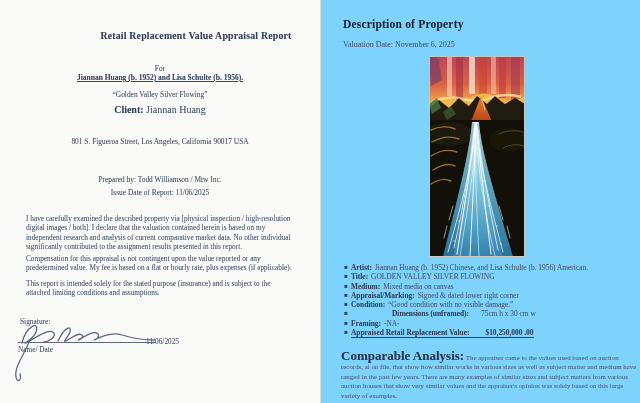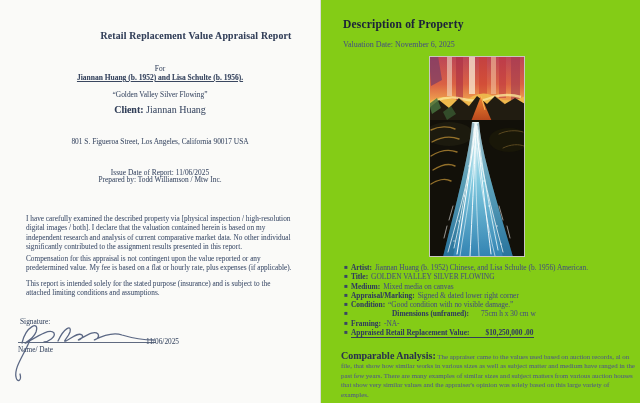--- a/index.html
+++ b/index.html
@@ -3,34 +3,34 @@
 <meta charset="utf-8">
 <style>
   html,body{margin:0;padding:0;}
   body{
     width:640px;height:403px;overflow:hidden;position:relative;
     background:#f2f2f0;
     font-family:"Liberation Serif","DejaVu Serif",serif;
   }
   .page{position:absolute;top:0;height:403px;width:320px;}
   .page-left{left:0;background:#fafaf8;}
-  .page-right{left:320px;background:#84cc16;border-left:1px solid #dcdcda;box-sizing:border-box;}
+  .page-right{left:320px;background:#7dd3fc;border-left:1px solid #dcdcda;box-sizing:border-box;}
   .scan{text-shadow:0 0 0.5px rgba(90,105,135,0.35);}
   .abs{position:absolute;}
   .ctr{left:0;width:100%;text-align:center;}
   
   .lp-title{top:30px;font-weight:bold;font-size:9.8px;color:#35415a;letter-spacing:.2px;padding-left:36px;}
   .lp-for{top:64px;font-size:7.4px;color:#46536b;}
   .lp-owners{top:73px;font-size:7.5px;font-weight:bold;color:#3a4760;text-decoration:underline;}
   .lp-art-title{top:90px;font-size:7.4px;color:#46536b;}
   .lp-client{top:104px;font-size:10px;color:#46536b;}
   .lp-address{top:137px;font-size:7.4px;color:#46536b;}
   .lp-effective{top:152px;font-size:7.5px;color:#46536b;}
   .lp-prepared{top:175px;font-size:7.4px;color:#46536b;}
-  .lp-issue{top:168px;font-size:7.4px;color:#46536b;}
+  .lp-issue{top:188px;font-size:7.4px;color:#46536b;}
   .blab{font-weight:bold;color:#323f58;}
   .lp-para{left:26px;width:266px;font-size:7.3px;line-height:9.3px;color:#4a5872;text-align:left;}
   .lp-para1{top:214px;}
   .lp-para2{top:254px;}
   .lp-para3{top:279px;}
   .lp-sig-label{left:20px;top:317px;font-size:7.4px;color:#46536b;}
   .lp-sig-line{left:18px;top:342px;width:138px;border-top:1px solid #5f6a80;height:0;}
   .lp-sig-date{left:146px;top:337px;font-size:7.3px;color:#46536b;}
   .lp-name-date{left:18px;top:345px;font-size:7.3px;color:#46536b;}
   .sig-svg{left:6px;top:315px;width:160px;height:70px;}
@@ -40,21 +40,21 @@
   .artwork{left:108px;top:56px;width:96px;height:201px;display:block;}
   .rp-details{left:20px;top:263px;width:296px;}
   .drow{font-size:7.4px;line-height:9.3px;color:#4a5872;white-space:nowrap;}
   .dot{display:inline-block;width:10px;text-align:center;color:#3a4760;font-size:6px;vertical-align:top;line-height:9.3px;}
   .dlabel{font-weight:bold;color:#323f58;margin-right:3px;}
   .gap-wide .dlabel{margin-right:12px;padding-left:41px;}
   .uwrap{border-bottom:1px solid #323f58;font-weight:bold;color:#323f58;}
   .uwrap .dlabel{margin-right:16px;}
   .uwrap .dval{color:#323f58;}
   .rp-analysis{left:20px;top:351px;width:296px;font-size:6.9px;line-height:9.4px;color:#55637c;text-align:left;}
-  .rp-analysis .alabel{font-weight:bold;font-size:10px;color:#2a3548;}
+  .rp-analysis .alabel{font-weight:bold;font-size:13px;color:#2a3548;}
 </style>
 </head>
 <body>
 
 <div class="page page-left scan">
   <div class="abs ctr lp-title">Retail Replacement Value Appraisal Report</div>
   <div class="abs ctr lp-for">For</div>
   <div class="abs ctr lp-owners">Jiannan Huang (b. 1952) and Lisa Schulte (b. 1956).</div>
   <div class="abs ctr lp-art-title">“Golden Valley Silver Flowing”</div>
   <div class="abs ctr lp-client"><span class="blab">Client:</span><span> Jiannan Huang</span></div>

